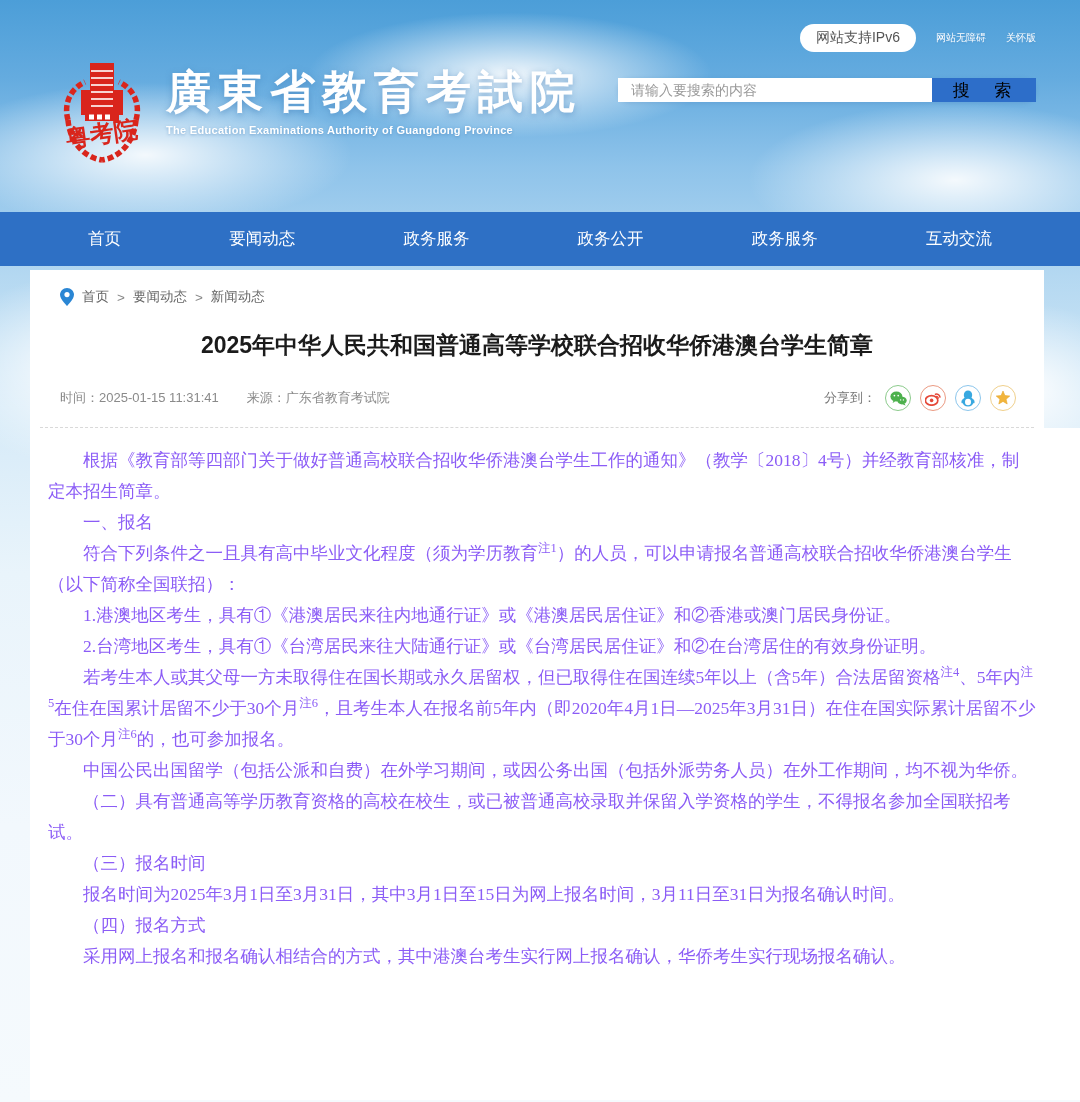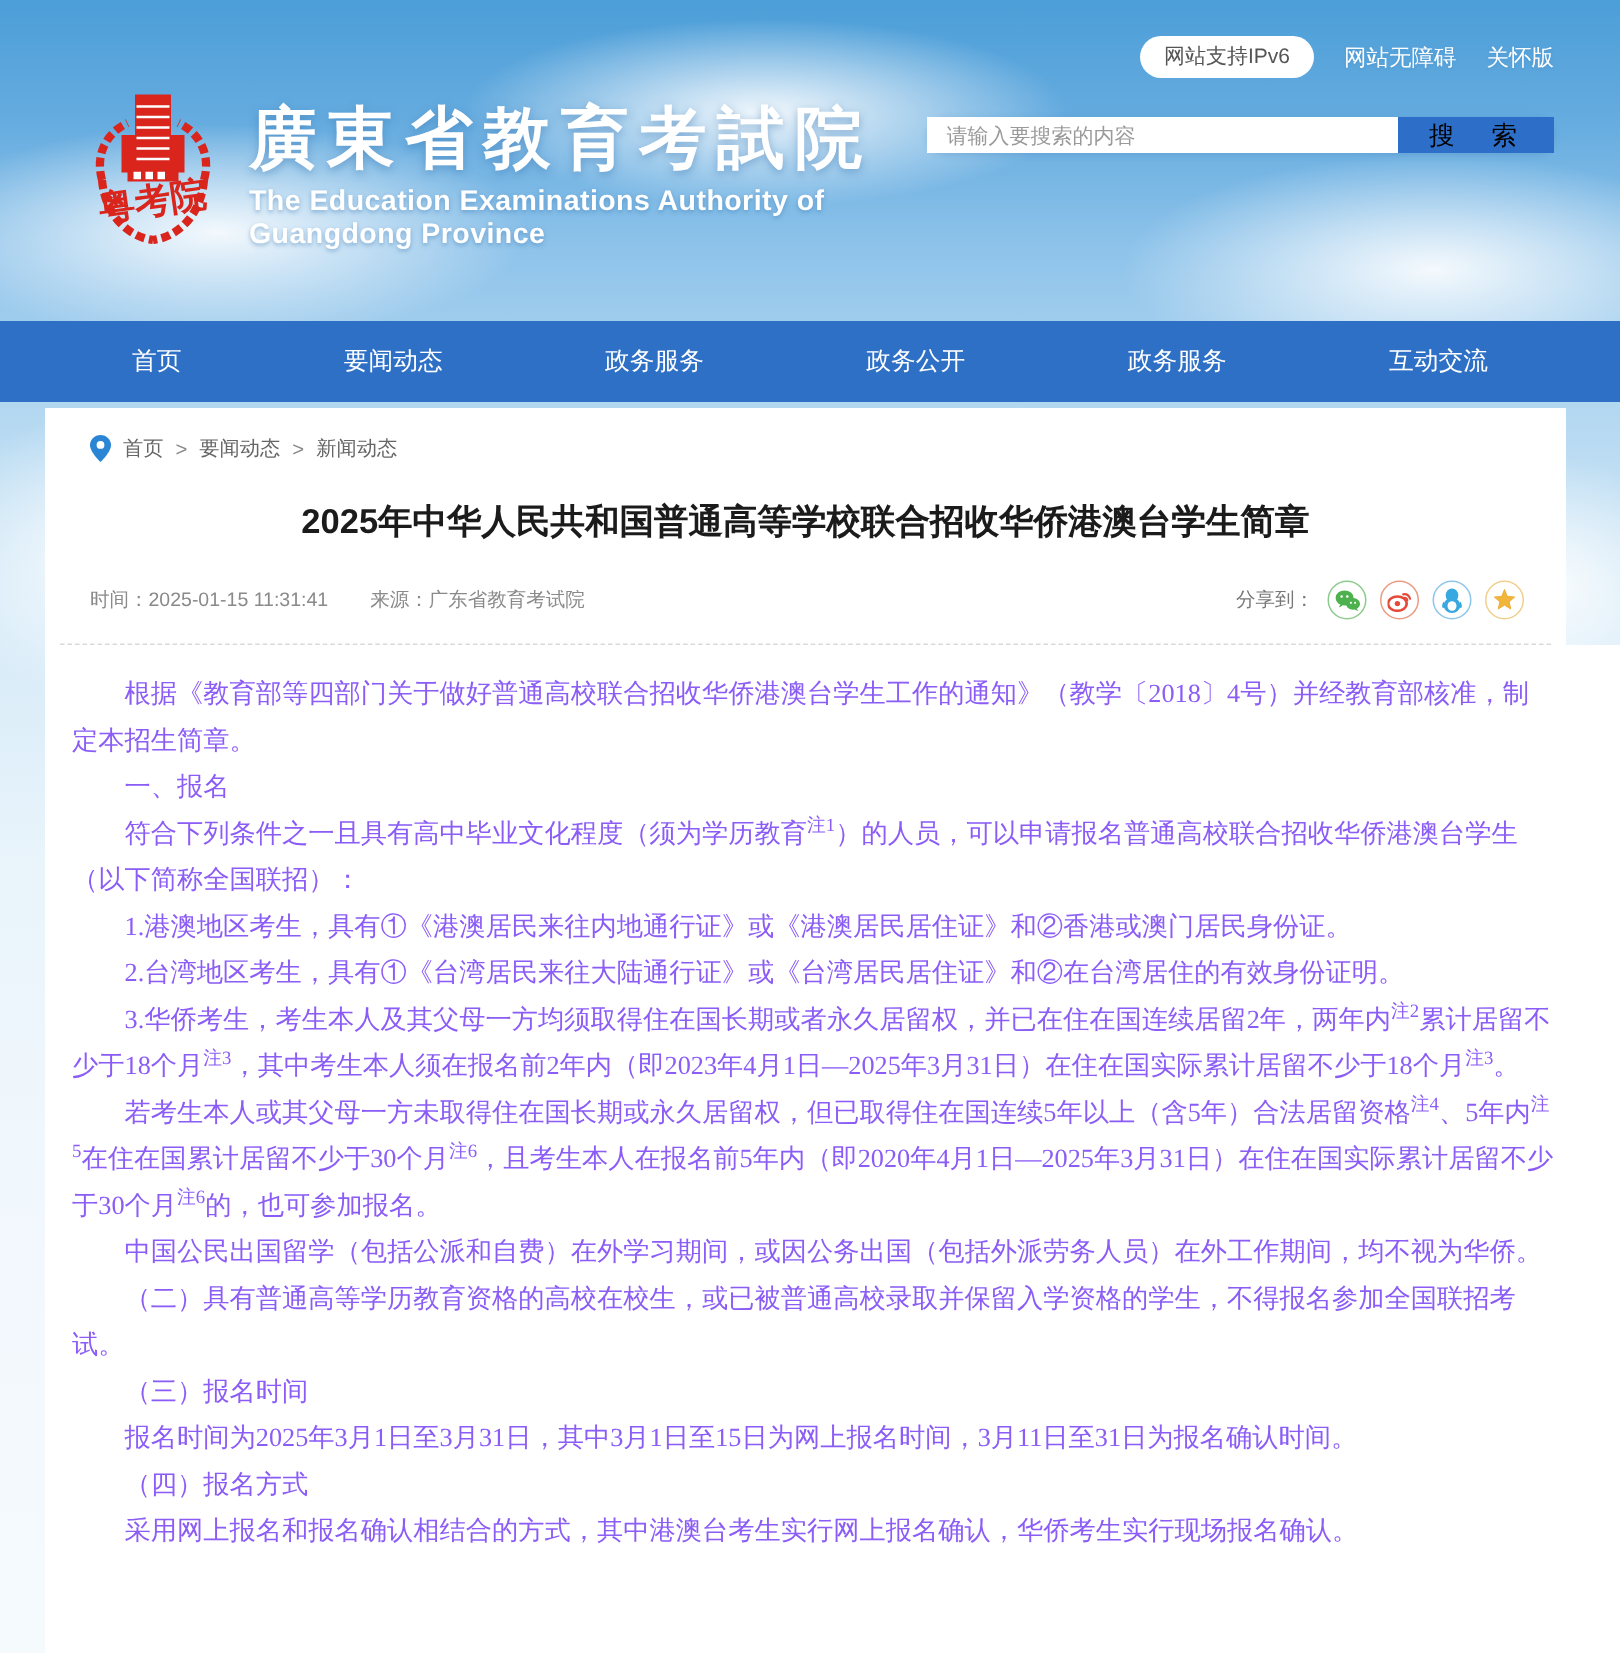--- a/index.html
+++ b/index.html
@@ -13,31 +13,31 @@
   .c1{left:-70px;top:80px;width:430px;height:150px;}
   .c2{left:300px;top:10px;width:420px;height:130px;}
   .c3{left:740px;top:100px;width:430px;height:160px;}
   .c4{left:-60px;top:270px;width:280px;height:200px;}
   .c5{left:920px;top:300px;width:220px;height:180px;}
 
   
   .topbar{display:flex;justify-content:flex-end;align-items:center;gap:20px;
     padding:24px 44px 0 0;position:relative;}
   .ipv6-pill{background:#fff;color:#555;font-size:14px;padding:5px 16px;border-radius:16px;cursor:pointer;}
-  .topbar-link{color:#fff;font-size:15px;cursor:pointer;text-shadow:0 1px 2px rgba(70,130,190,.4);}
+  .topbar-link{color:#fff;font-size:10px;cursor:pointer;text-shadow:0 1px 2px rgba(70,130,190,.4);}
 
   
   .header-row{display:flex;padding:8px 44px 0 52px;position:relative;}
   .logo-group{display:flex;cursor:pointer;}
   .logo-svg{width:100px;height:106px;flex:0 0 auto;}
   .site-titles{margin-left:14px;padding-top:4px;}
   .site-name{color:#fff;font-size:45px;font-weight:bold;letter-spacing:7px;line-height:1.25;
     font-family:"Liberation Serif","DejaVu Serif",serif;
     text-shadow:0 2px 6px rgba(60,120,180,.5);}
-  .site-name-en{color:#fff;font-size:19px;font-weight:bold;margin-top:4px;letter-spacing:.3px;
+  .site-name-en{color:#fff;font-size:11px;font-weight:bold;margin-top:4px;letter-spacing:.3px;
     text-shadow:0 1px 3px rgba(60,120,180,.5);}
   .search-area{margin-left:auto;margin-top:18px;display:flex;height:24px;
     box-shadow:0 1px 4px rgba(60,110,170,.25);border-radius:17px;}
   .search-input{width:288px;border:none;outline:none;background:#fff;padding:0 13px;
     font-size:14px;color:#333;font-family:inherit;}
   .search-input::placeholder{color:#9a9a9a;}
   .search-btn{width:104px;background:#2d6ec9;color:#000000;font-size:17px;border:none;cursor:pointer;
     letter-spacing:10px;padding-left:12px;font-family:inherit;}
 
   
@@ -200,21 +200,20 @@
     </div>
     <div class="dashed-sep"></div>
   </div>
 
   <div class="body-panel">
       <p class="body-para">根据《教育部等四部门关于做好普通高校联合招收华侨港澳台学生工作的通知》（教学〔2018〕4号）并经教育部核准，制定本招生简章。</p>
       <p class="body-para">一、报名</p>
       <p class="body-para">符合下列条件之一且具有高中毕业文化程度（须为学历教育<sup>注1</sup>）的人员，可以申请报名普通高校联合招收华侨港澳台学生（以下简称全国联招）：</p>
       <p class="body-para">1.港澳地区考生，具有①《港澳居民来往内地通行证》或《港澳居民居住证》和②香港或澳门居民身份证。</p>
       <p class="body-para">2.台湾地区考生，具有①《台湾居民来往大陆通行证》或《台湾居民居住证》和②在台湾居住的有效身份证明。</p>
-      <p class="body-para">3.华侨考生，考生本人及其父母一方均须取得住在国长期或者永久居留权，并已在住在国连续居留2年，两年内<sup>注2</sup>累计居留不少于18个月<sup>注3</sup>，其中考生本人须在报名前2年内（即2023年4月1日—2025年3月31日）在住在国实际累计居留不少于18个月<sup>注3</sup>。</p>
       <p class="body-para">若考生本人或其父母一方未取得住在国长期或永久居留权，但已取得住在国连续5年以上（含5年）合法居留资格<sup>注4</sup>、5年内<sup>注5</sup>在住在国累计居留不少于30个月<sup>注6</sup>，且考生本人在报名前5年内（即2020年4月1日—2025年3月31日）在住在国实际累计居留不少于30个月<sup>注6</sup>的，也可参加报名。</p>
       <p class="body-para">中国公民出国留学（包括公派和自费）在外学习期间，或因公务出国（包括外派劳务人员）在外工作期间，均不视为华侨。</p>
       <p class="body-para">（二）具有普通高等学历教育资格的高校在校生，或已被普通高校录取并保留入学资格的学生，不得报名参加全国联招考试。</p>
       <p class="body-para">（三）报名时间</p>
       <p class="body-para">报名时间为2025年3月1日至3月31日，其中3月1日至15日为网上报名时间，3月11日至31日为报名确认时间。</p>
       <p class="body-para">（四）报名方式</p>
       <p class="body-para">采用网上报名和报名确认相结合的方式，其中港澳台考生实行网上报名确认，华侨考生实行现场报名确认。</p>
     </div>
 </div>
 

